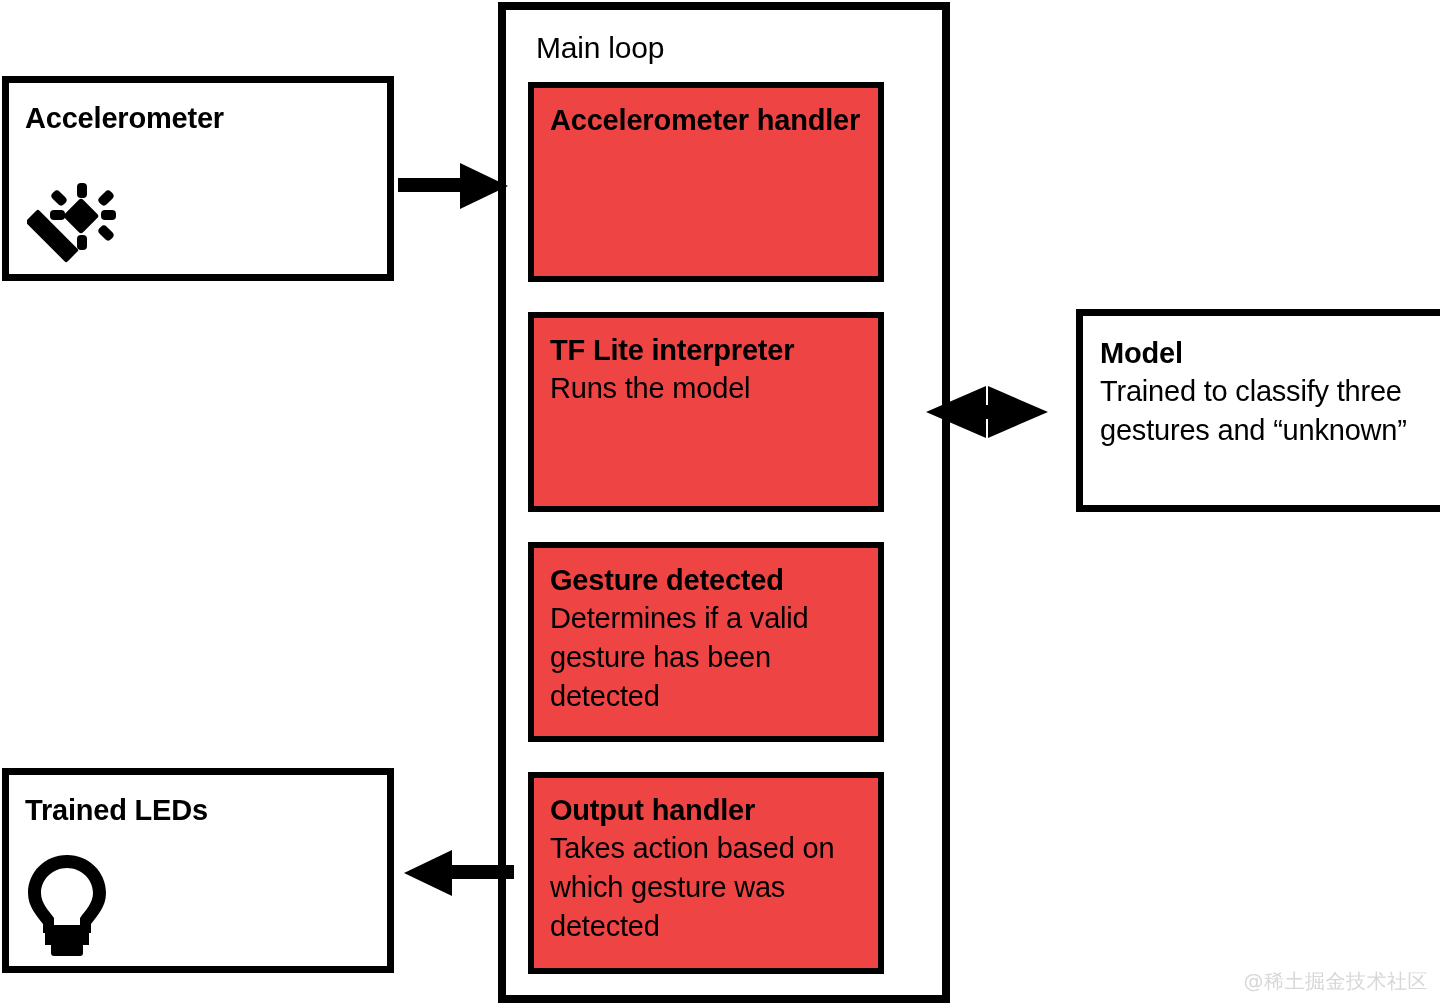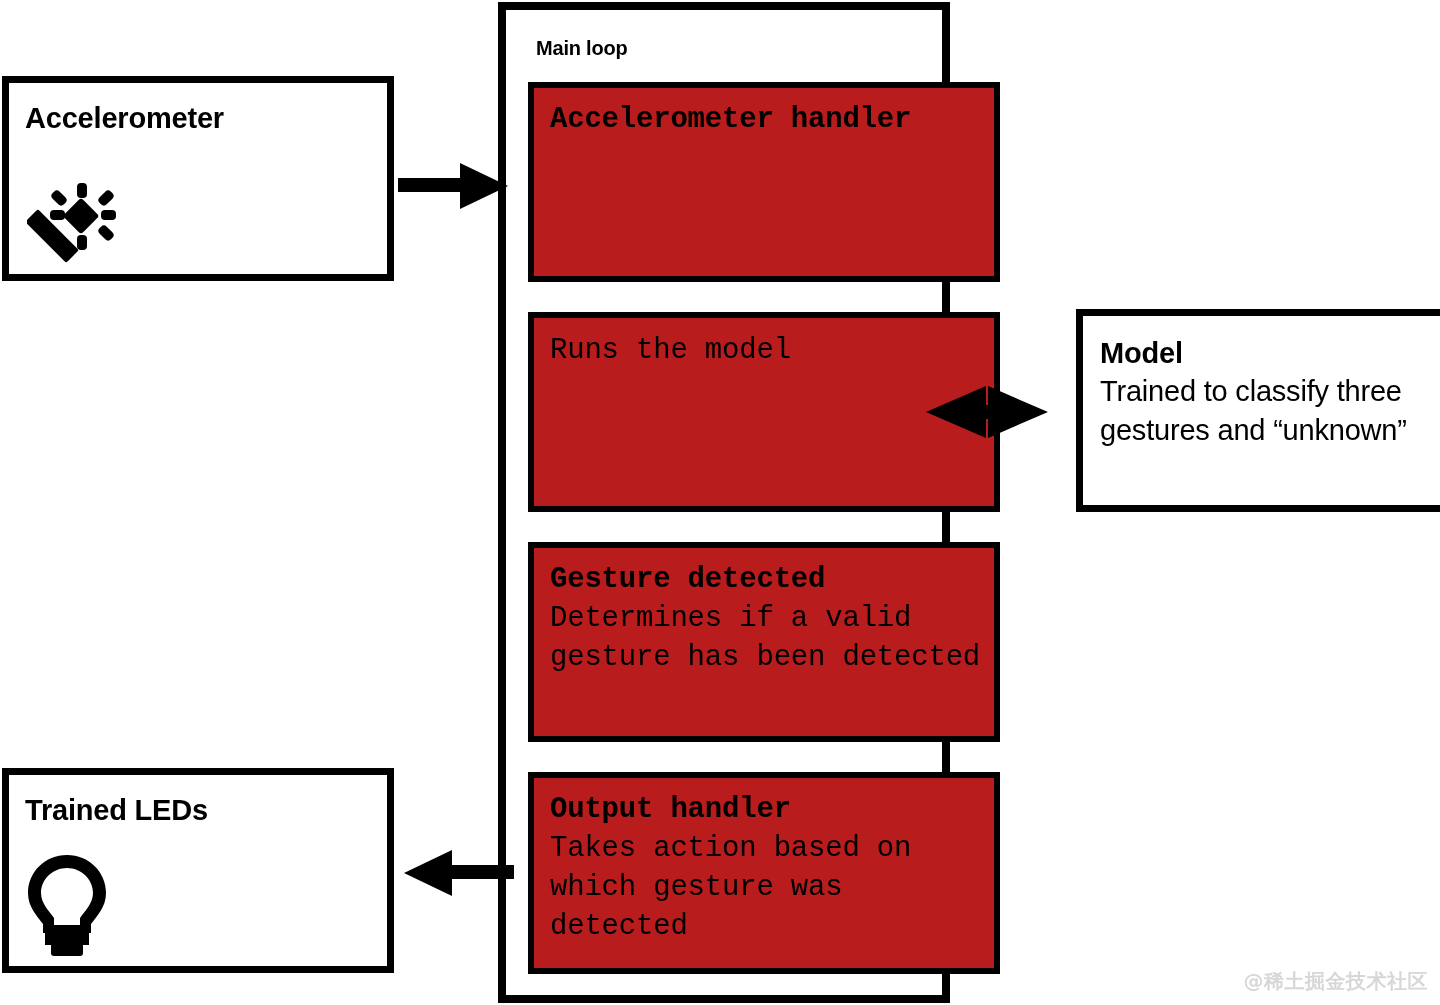--- a/index.html
+++ b/index.html
@@ -73,35 +73,34 @@
 
   
   #main-loop-box {
     left: 498px; top: 2px; width: 452px; height: 1001px;
     border-width: 8px;
   }
   #main-loop-title {
     position: absolute;
     left: 30px;
     top: 19px;
-    font-weight: bold;
-    font-size: 20px;
+    font-weight: normal;
+    font-size: 30px;
     line-height: 38px;
     letter-spacing: -0.2px;
   }
 
   
   .inner-box {
     position: absolute;
     box-sizing: border-box;
     border: 6px solid #000000;
-    background: #b91c1c;
+    background: #ef4444;
     left: 22px;
-    width: 472px;
-    font-family: Liberation Mono, monospace;
+    width: 356px;
   }
   .inner-box .box-body { left: 16px; top: 13px; right: 10px; }
 
   #accel-handler-box  { top: 72px;  height: 200px; }
   #tflite-box         { top: 302px; height: 200px; }
   #gesture-box        { top: 532px; height: 200px; }
   #output-box         { top: 762px; height: 202px; padding-left: 12px; }
 
   
   .icon-wand {
@@ -130,21 +129,20 @@
   
   #watermark {
     position: absolute;
     right: 12px;
     bottom: 10px;
     font-size: 20px;
     color: #d7d7d7;
     letter-spacing: 0.5px;
     white-space: nowrap;
     font-family: "DejaVu Sans", sans-serif;
-    font-weight: bold;
   }
 </style>
 </head>
 <body>
 
 <div class="stage">
 
   <div class="box" id="accelerometer-box">
     <div class="box-body">
       <div class="title">Accelerometer</div>
@@ -188,20 +186,21 @@
     <div id="main-loop-title">Main loop</div>
 
     <div class="inner-box" id="accel-handler-box">
       <div class="box-body">
         <div class="title">Accelerometer handler</div>
       </div>
     </div>
 
     <div class="inner-box" id="tflite-box">
       <div class="box-body">
+        <div class="title">TF Lite interpreter</div>
         <div class="desc">Runs the model</div>
       </div>
     </div>
 
     <div class="inner-box" id="gesture-box">
       <div class="box-body">
         <div class="title">Gesture detected</div>
         <div class="desc">Determines if a valid gesture has been detected</div>
       </div>
     </div>

